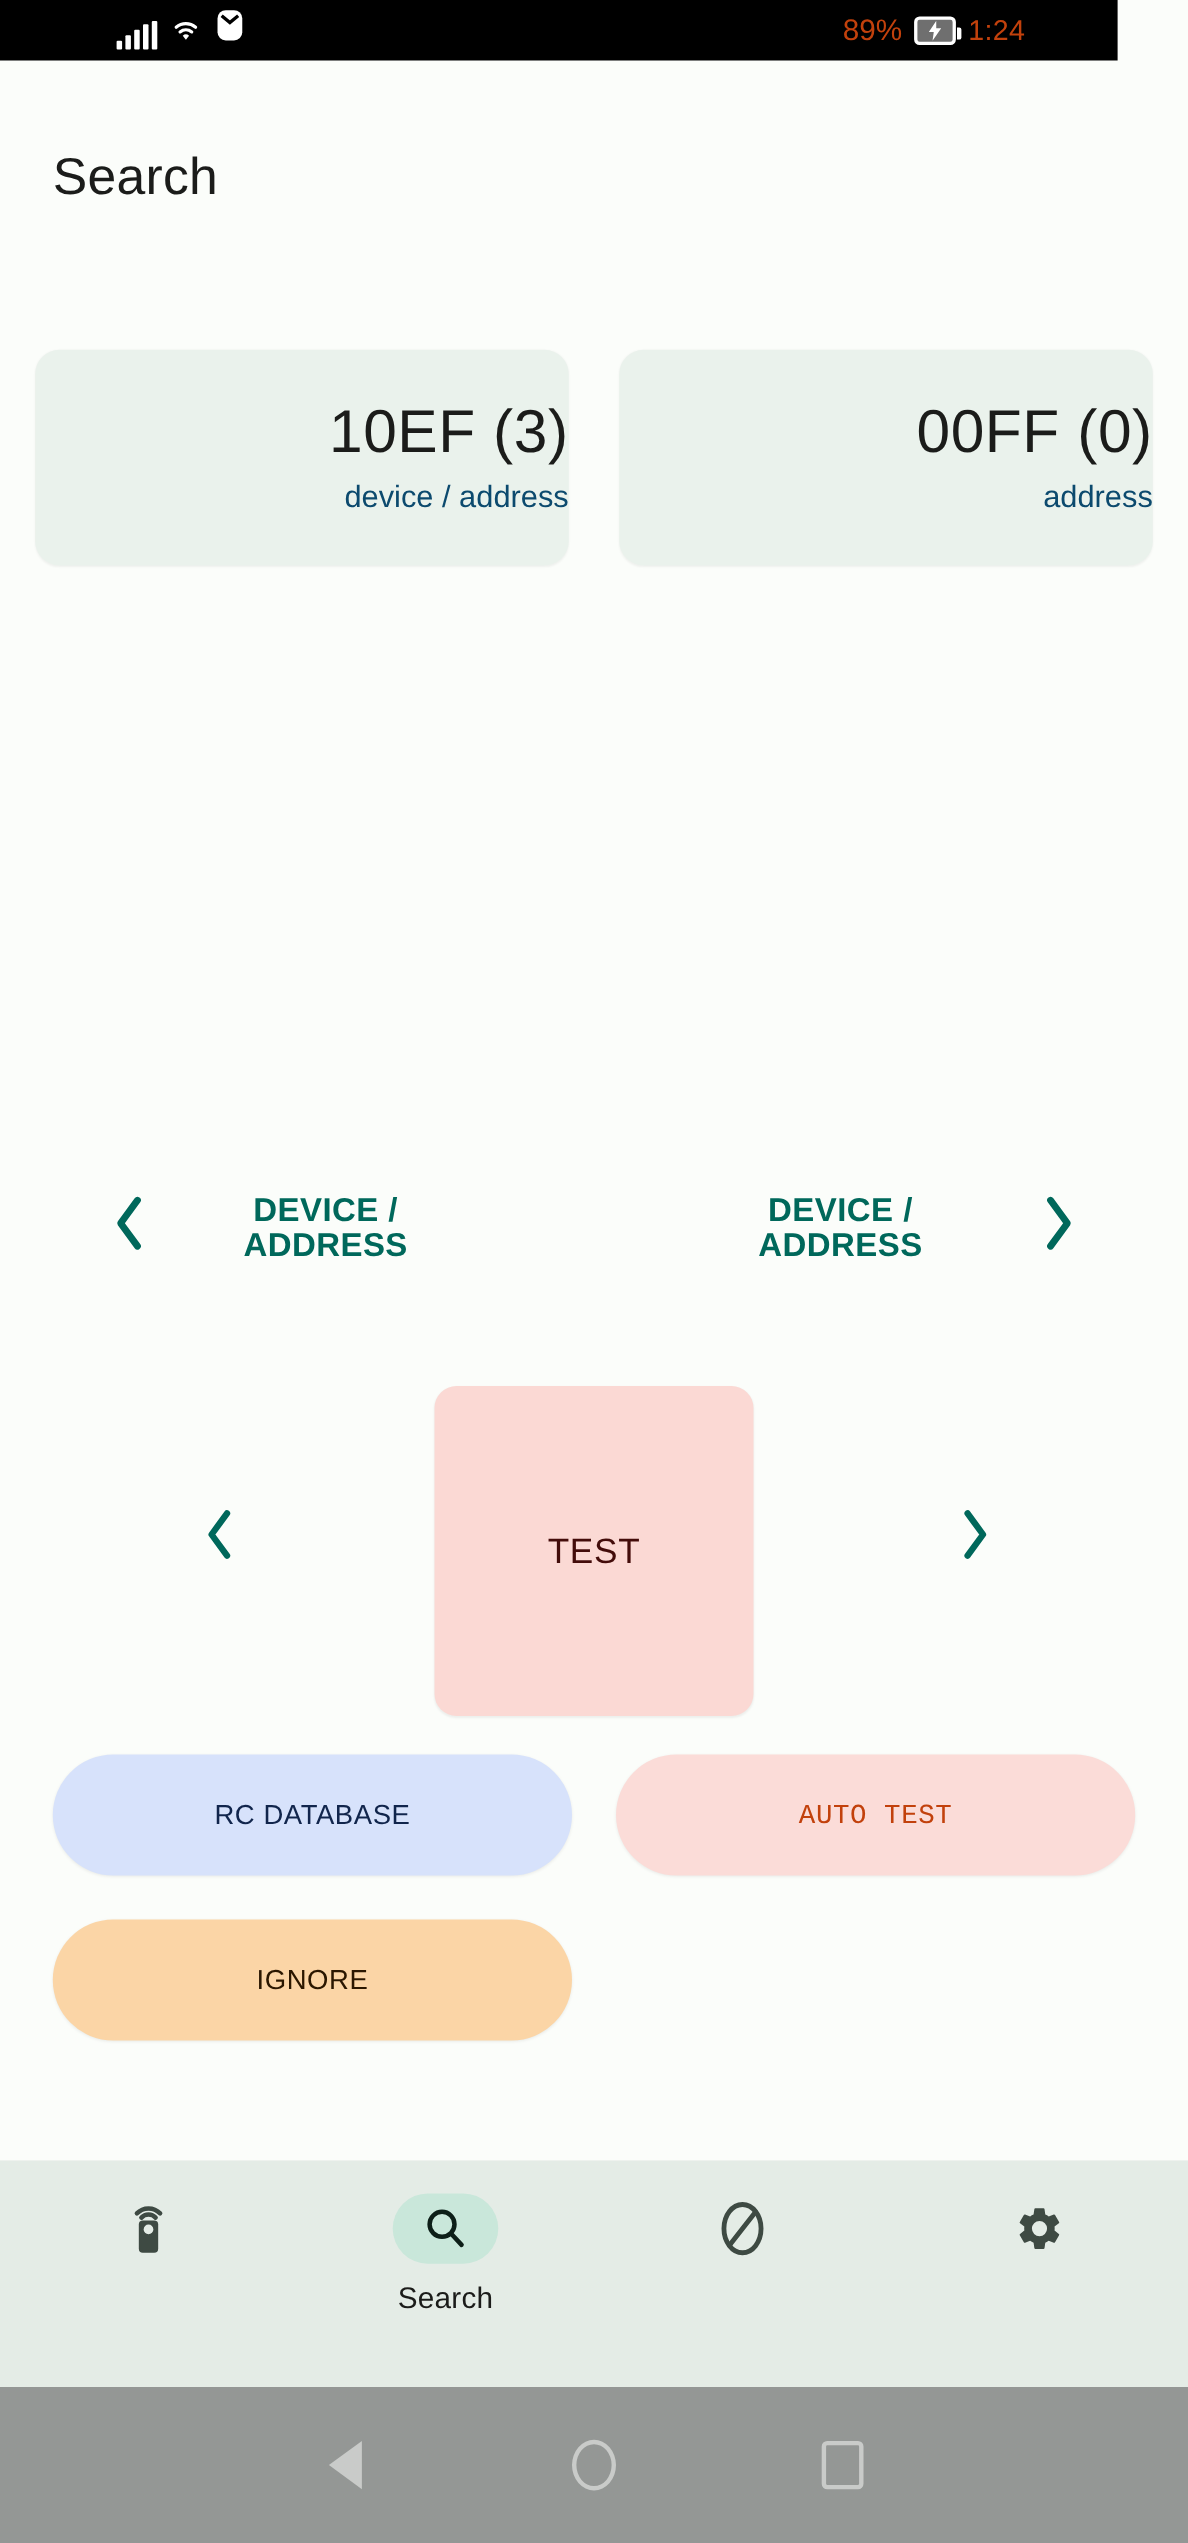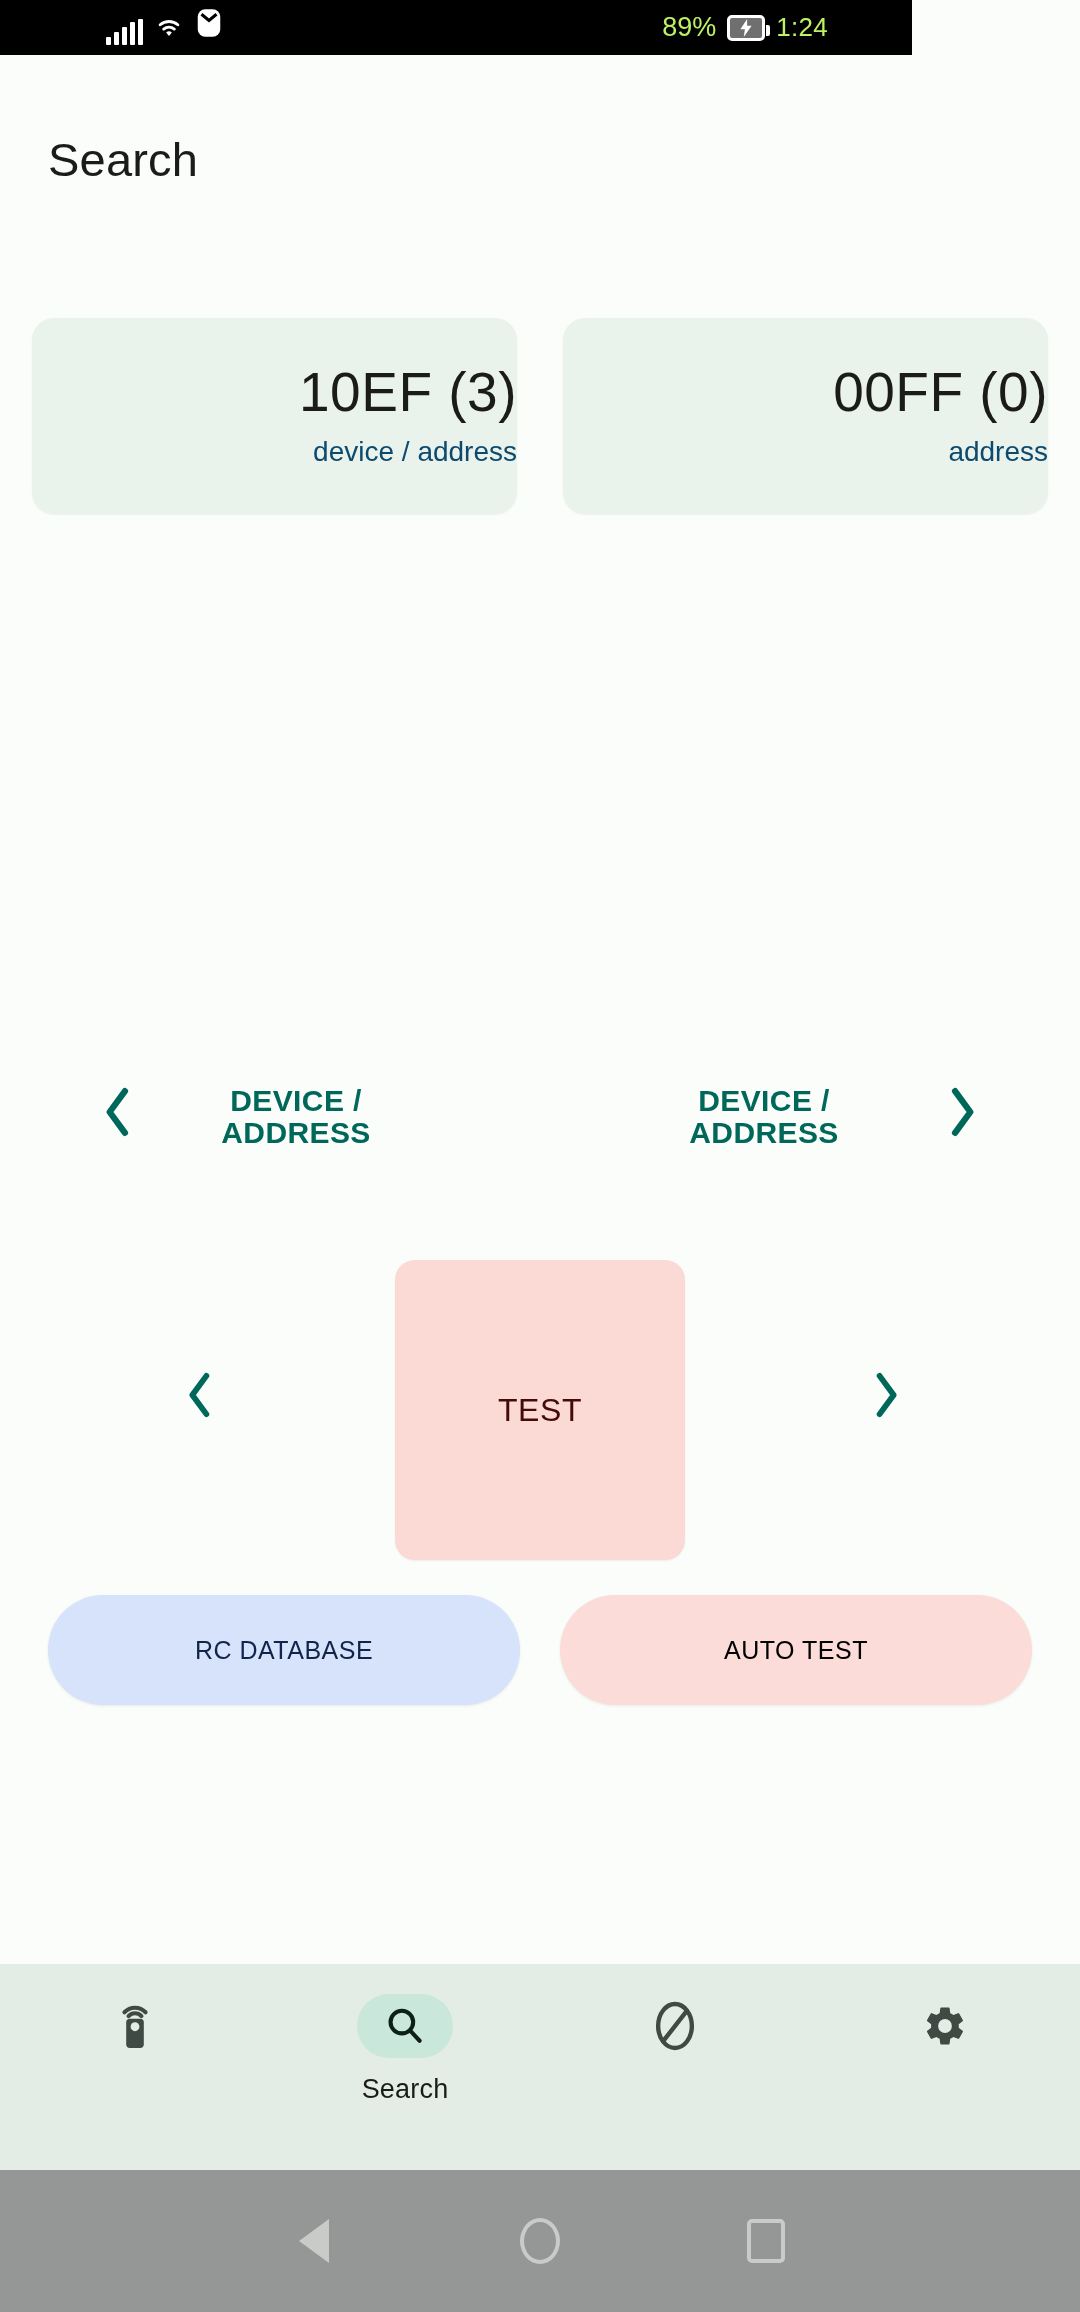--- a/index.html
+++ b/index.html
@@ -6,22 +6,22 @@
   html, body {
     width:1080px; height:2312px;
     background:#fbfdfa;
     font-family:"Liberation Sans", sans-serif;
     overflow:hidden;
   }
   .screen { position:relative; width:1080px; height:2312px; background:#fbfdfa; }
 
   
   .statusbar{
-    position:absolute; left:0; top:0; width:912px; height:55px;
-    background:#000; color:#bef264;
+    position:absolute; left:0; top:0; width:1016px; height:55px;
+    background:#000; color:#c2410c;
     display:flex; align-items:center;
     font-size:27px;
   }
   .sb-left{ display:flex; align-items:flex-end; gap:10px; margin-left:106px; height:34px;}
   .sb-right{ margin-left:auto; margin-right:84px; display:flex; align-items:center; gap:11px;}
   .sb-time{ font-size:26px; letter-spacing:.3px; }
   .sb-pct{ font-size:27px; }
 
   .bars{ display:flex; align-items:flex-end; gap:3px; height:26px; }
   .bars i{ display:block; width:5px; background:#fff; border-radius:1px; }
@@ -93,21 +93,21 @@
     position:absolute; left:48px; top:1595px; width:984px;
     display:grid; grid-template-columns:472px 472px; gap:40px 40px;
   }
   .pill{
     height:110px; border-radius:55px;
     display:flex; align-items:center; justify-content:center;
     font-size:25px; font-weight:500; letter-spacing:.5px;
     box-shadow:0 1px 3px rgba(0,0,0,.08); cursor:pointer;
   }
   .pill.rcdb { background:#d7e2fb; color:#11254c; }
-  .pill.autotest { background:#fbdcd8; color:#000000; }
+  .pill.autotest { background:#fbdcd8; color:#c2410c;font-family:Liberation Mono, monospace; }
   .pill.ignore { background:#fbd5a6; color:#2b1700; }
   .pill.save { background:#9aeeb6; color:#002110; }
 
   
   .bottomnav{
     position:absolute; left:0; top:1964px; width:1080px; height:206px;
     background:#e4ece6;
     display:flex; align-items:flex-start;
   }
   .nav-item{
@@ -221,20 +221,21 @@
     <div class="chev chev-right-test">
       <svg width="32" height="46" viewBox="0 0 24 36">
         <path d="M7 3l11 15L7 33" stroke="currentColor" stroke-width="4.5" fill="none" stroke-linecap="round" stroke-linejoin="round"></path>
       </svg>
     </div>
   </div>
 
   <div class="actions">
     <div class="pill rcdb">RC DATABASE</div>
     <div class="pill autotest">AUTO TEST</div>
+    <div class="pill ignore">IGNORE</div>
   </div>
 
   <div class="bottomnav">
 
     <div class="nav-item">
       <div class="nav-ico">
         <svg width="44" height="56" viewBox="0 0 30 38">
           <rect x="9" y="14" width="12" height="20" rx="2.5" fill="currentColor"></rect>
           <circle cx="15" cy="19.5" r="3" fill="#e4ece6"></circle>
           <path d="M7.8 9.6a10 10 0 0114.4 0" stroke="currentColor" stroke-width="2.8" fill="none" stroke-linecap="round"></path>

